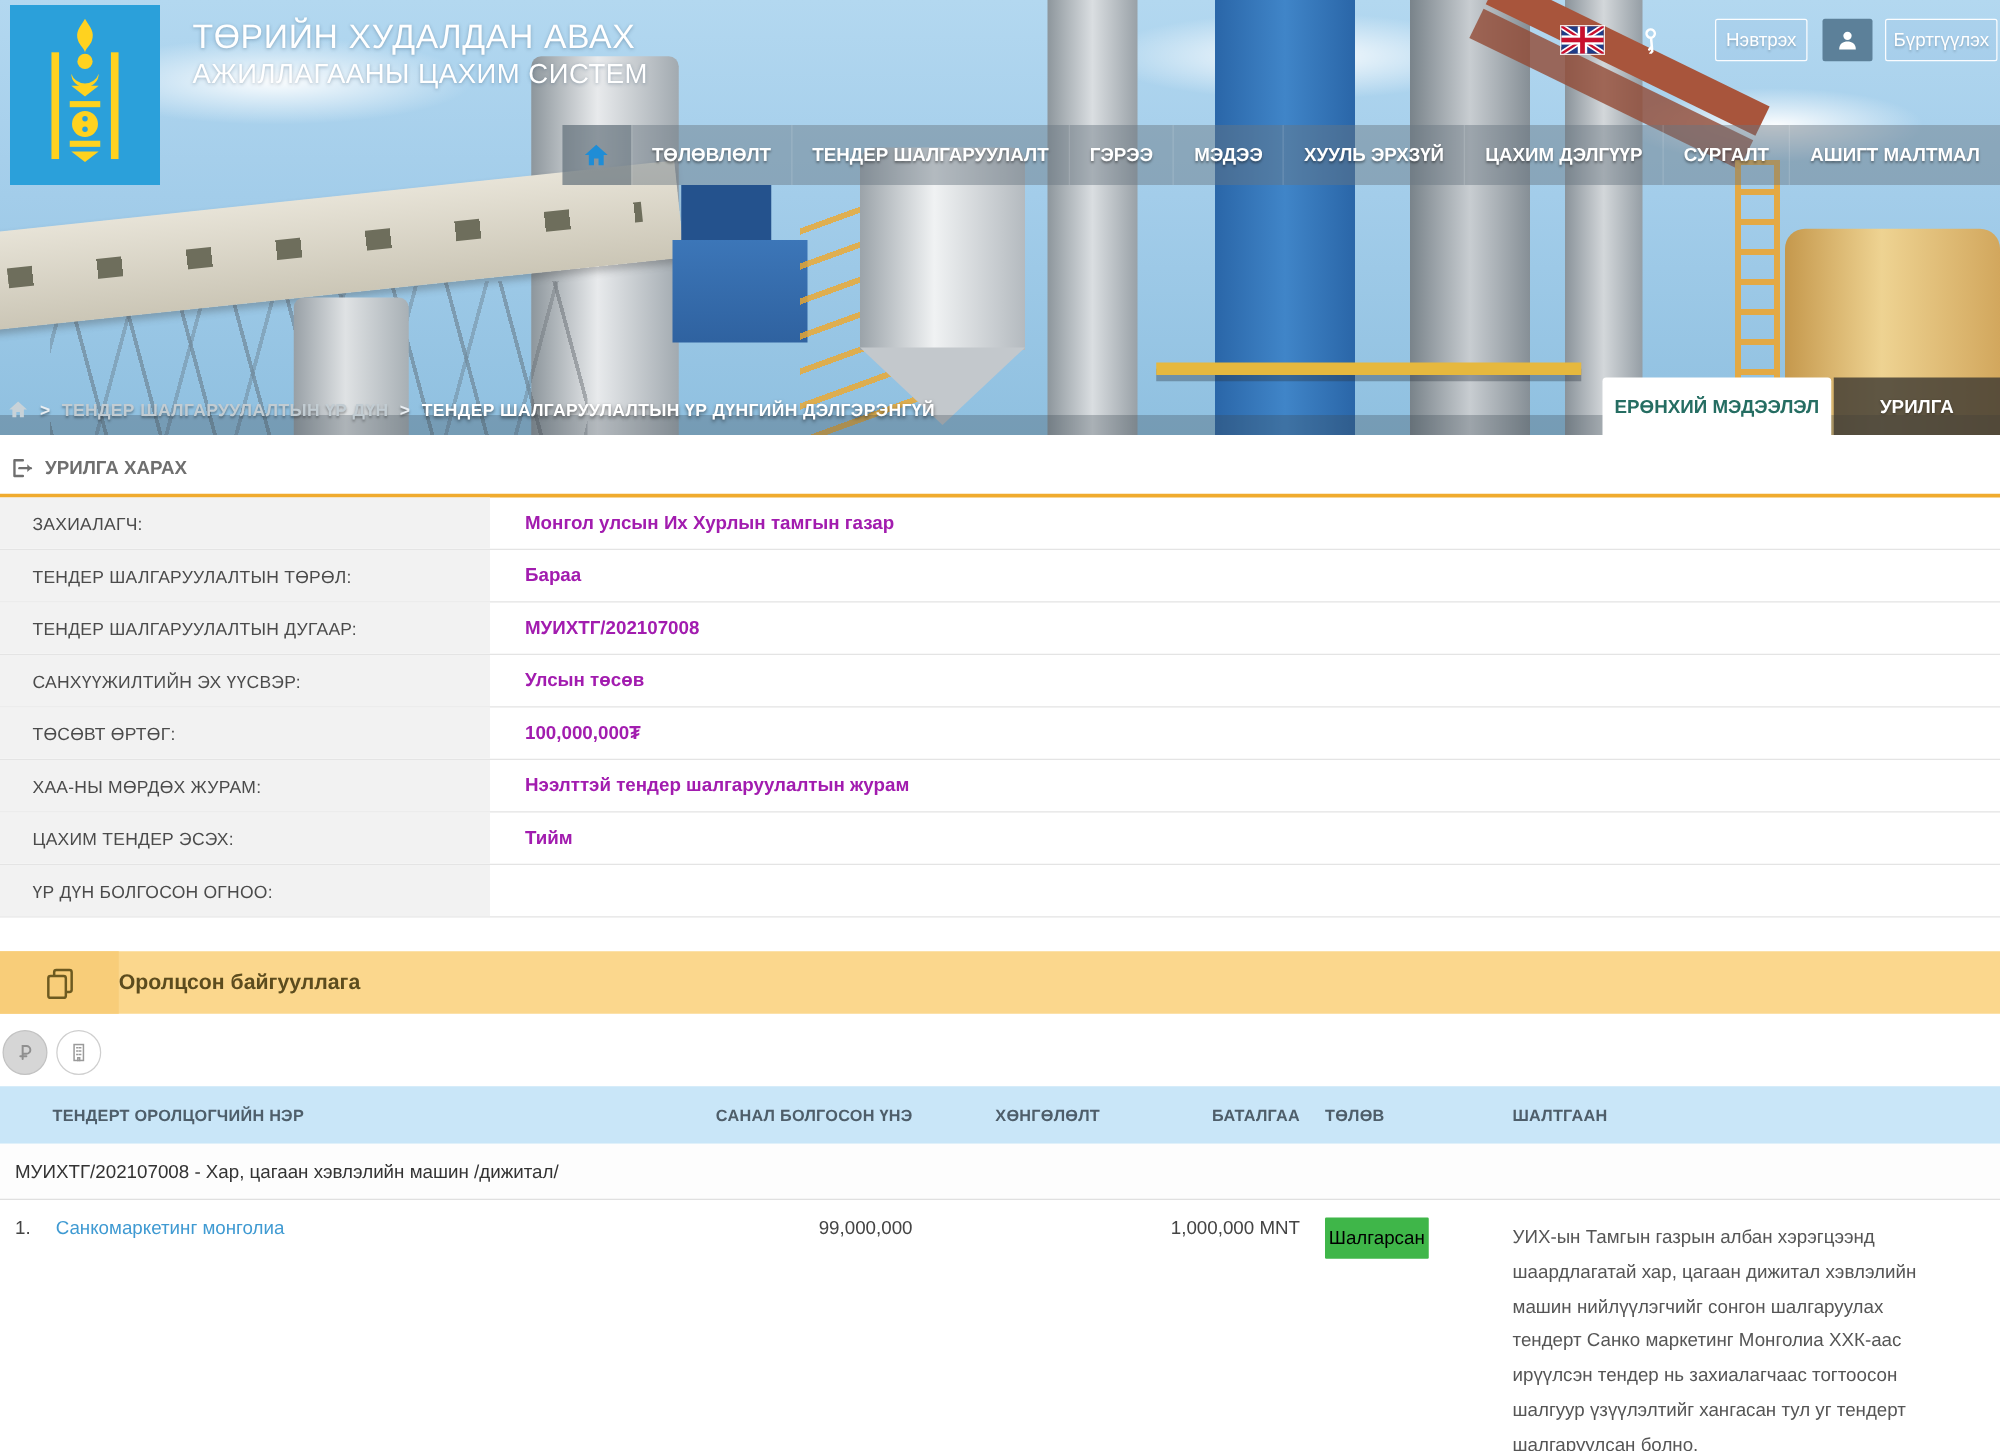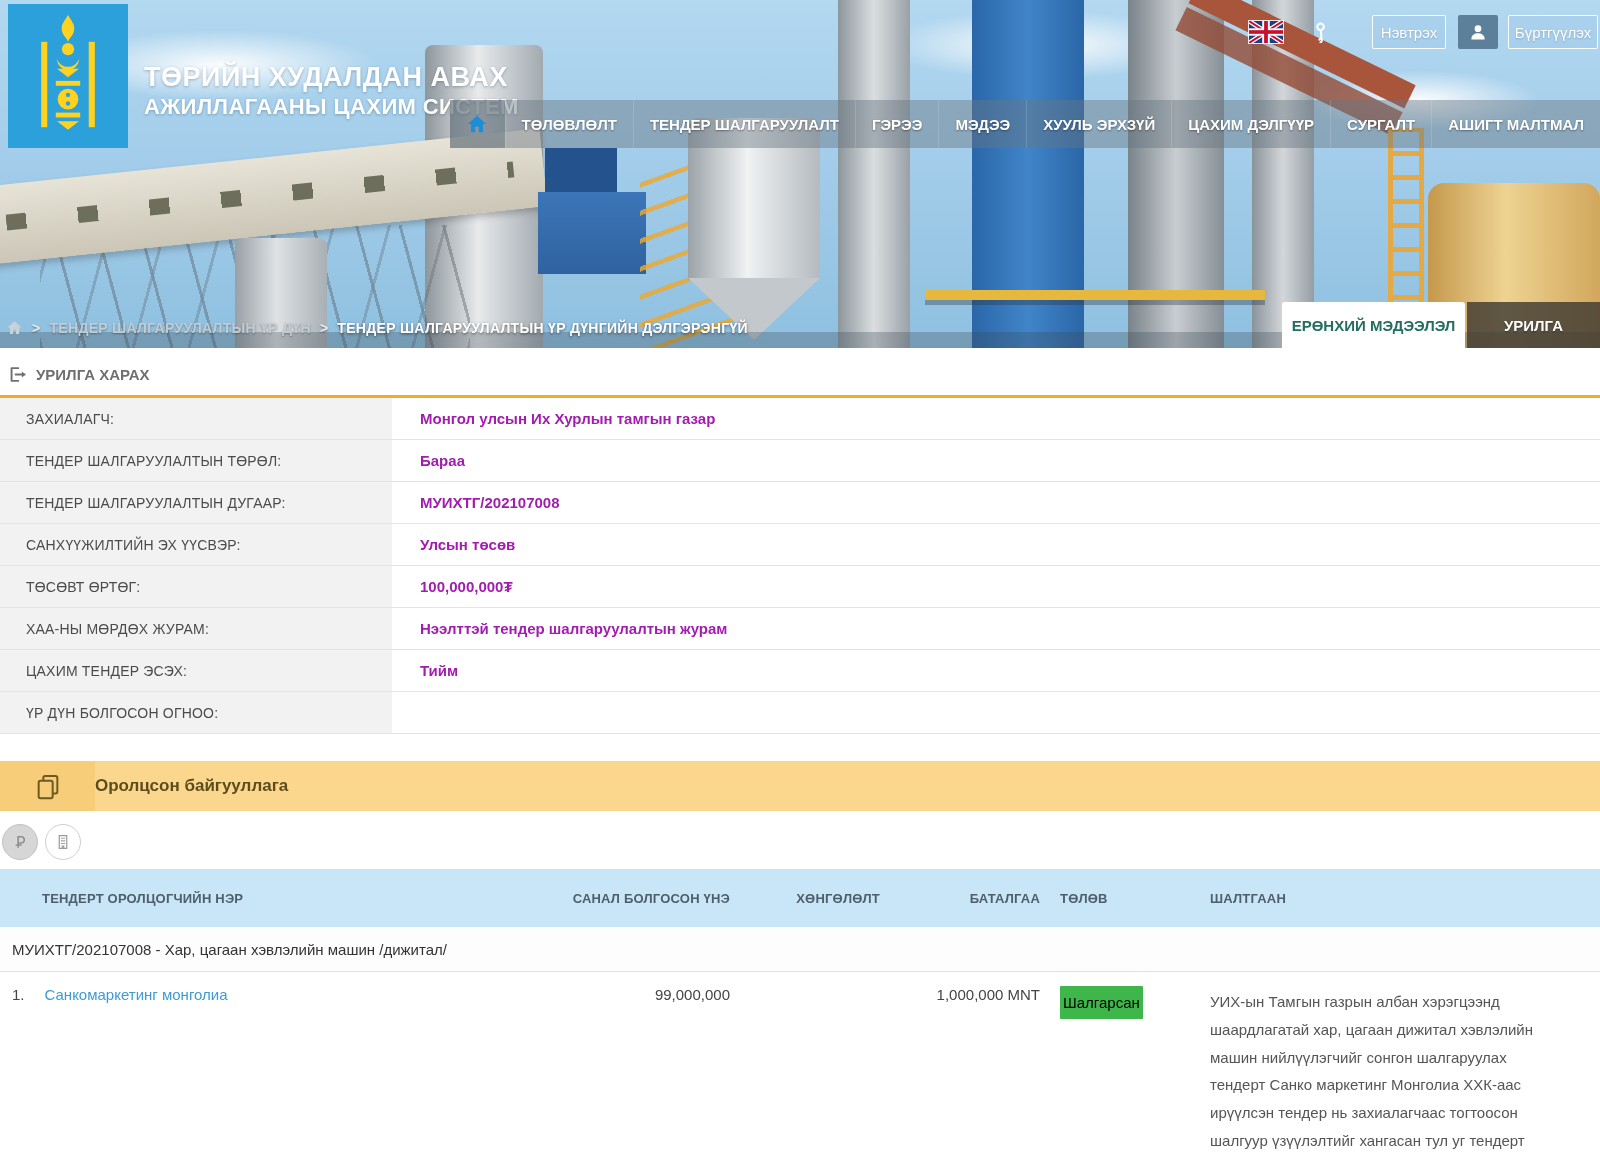--- a/index.html
+++ b/index.html
@@ -54,22 +54,22 @@
   .ladder { left:1388px; top:128px; width:36px; height:220px; opacity:.95;
             background:repeating-linear-gradient(0deg,#e8a83c 0 5px, transparent 5px 24px),
                        linear-gradient(90deg,#e8a83c 0 5px, transparent 5px 31px, #e8a83c 31px 36px); }
   .silo-tan { left:1428px; top:183px; width:172px; height:165px;
               background:linear-gradient(90deg,#c5984c,#eed392 45%,#d2a75d); border-radius:16px 16px 0 0; }
   .ground { left:0; bottom:0; width:1600px; height:16px; background:rgba(60,72,84,.3); }
 
   
   .logo { position:absolute; left:8px; top:4px; width:120px; height:144px; background:#2ba0da;
           display:flex; align-items:center; justify-content:center; z-index:7; }
-  .brand { position:absolute; left:144px; top:14px; z-index:7; color:#fff; font-weight:bold;
-           text-shadow:0 1px 3px rgba(30,60,90,.35); line-height:1.18;margin-top:48px; }
+  .brand { position:absolute; left:154px; top:14px; z-index:7; color:#fff; font-weight:normal;
+           text-shadow:0 1px 3px rgba(30,60,90,.35); line-height:1.18; }
   .brand .l1 { font-size:27px; letter-spacing:.5px; }
   .brand .l2 { font-size:22px; letter-spacing:.4px; }
 
   
   .top-controls { position:absolute; top:15px; right:2px; display:flex; align-items:center; z-index:8; }
   .flag { width:36px; height:24px; border:1px solid rgba(255,255,255,.85); margin-right:26px; cursor:pointer; }
   .key-ic { margin-right:40px; cursor:pointer; }
   .hbtn { height:34px; display:flex; align-items:center; justify-content:center;
           border:1px solid rgba(255,255,255,.95); border-radius:2px; color:#fff; font-size:15px;
           background:rgba(140,185,220,.18); cursor:pointer; text-shadow:0 1px 2px rgba(0,0,0,.2); }
@@ -121,21 +121,21 @@
   .banner-title { margin-left:0; font-size:17px; font-weight:bold; color:#5c4c1e; }
 
   .mini-actions { margin:13px 0 9px 2px; display:flex; gap:7px; }
   .circle { width:36px; height:36px; border-radius:50%; display:flex; align-items:center;
             justify-content:center; cursor:pointer; }
   .circle.price { background:#d6d6d6; border:1px solid #c2c2c2; }
   .circle.org { background:#fff; border:1px solid #cfcfcf; }
 
   .p-grid { display:grid; grid-template-columns:560px 170px 150px 160px 150px 1fr; }
   .p-head { background:#c9e6f8; }
-  .p-head .hc { height:58px; display:flex; align-items:center; font-size:13px; font-weight:bold;
+  .p-head .hc { height:46px; display:flex; align-items:center; font-size:13px; font-weight:bold;
                 color:#4e5e6a; letter-spacing:.2px; }
   .hc.c1 { padding-left:42px; }
   .hc.c2, .hc.c3, .hc.c4 { justify-content:flex-end; }
   .hc.c5, .hc.c6 { padding-left:20px; }
 
   .group-row { border-bottom:1px solid #e0e0e0; padding:14px 0 13px 12px; font-size:15px; color:#333;
                background:#fdfdfd; }
 
   .p-row { border-bottom:1px solid #e0e0e0; padding-top:14px; font-size:15px; color:#444;
            align-items:start; }

